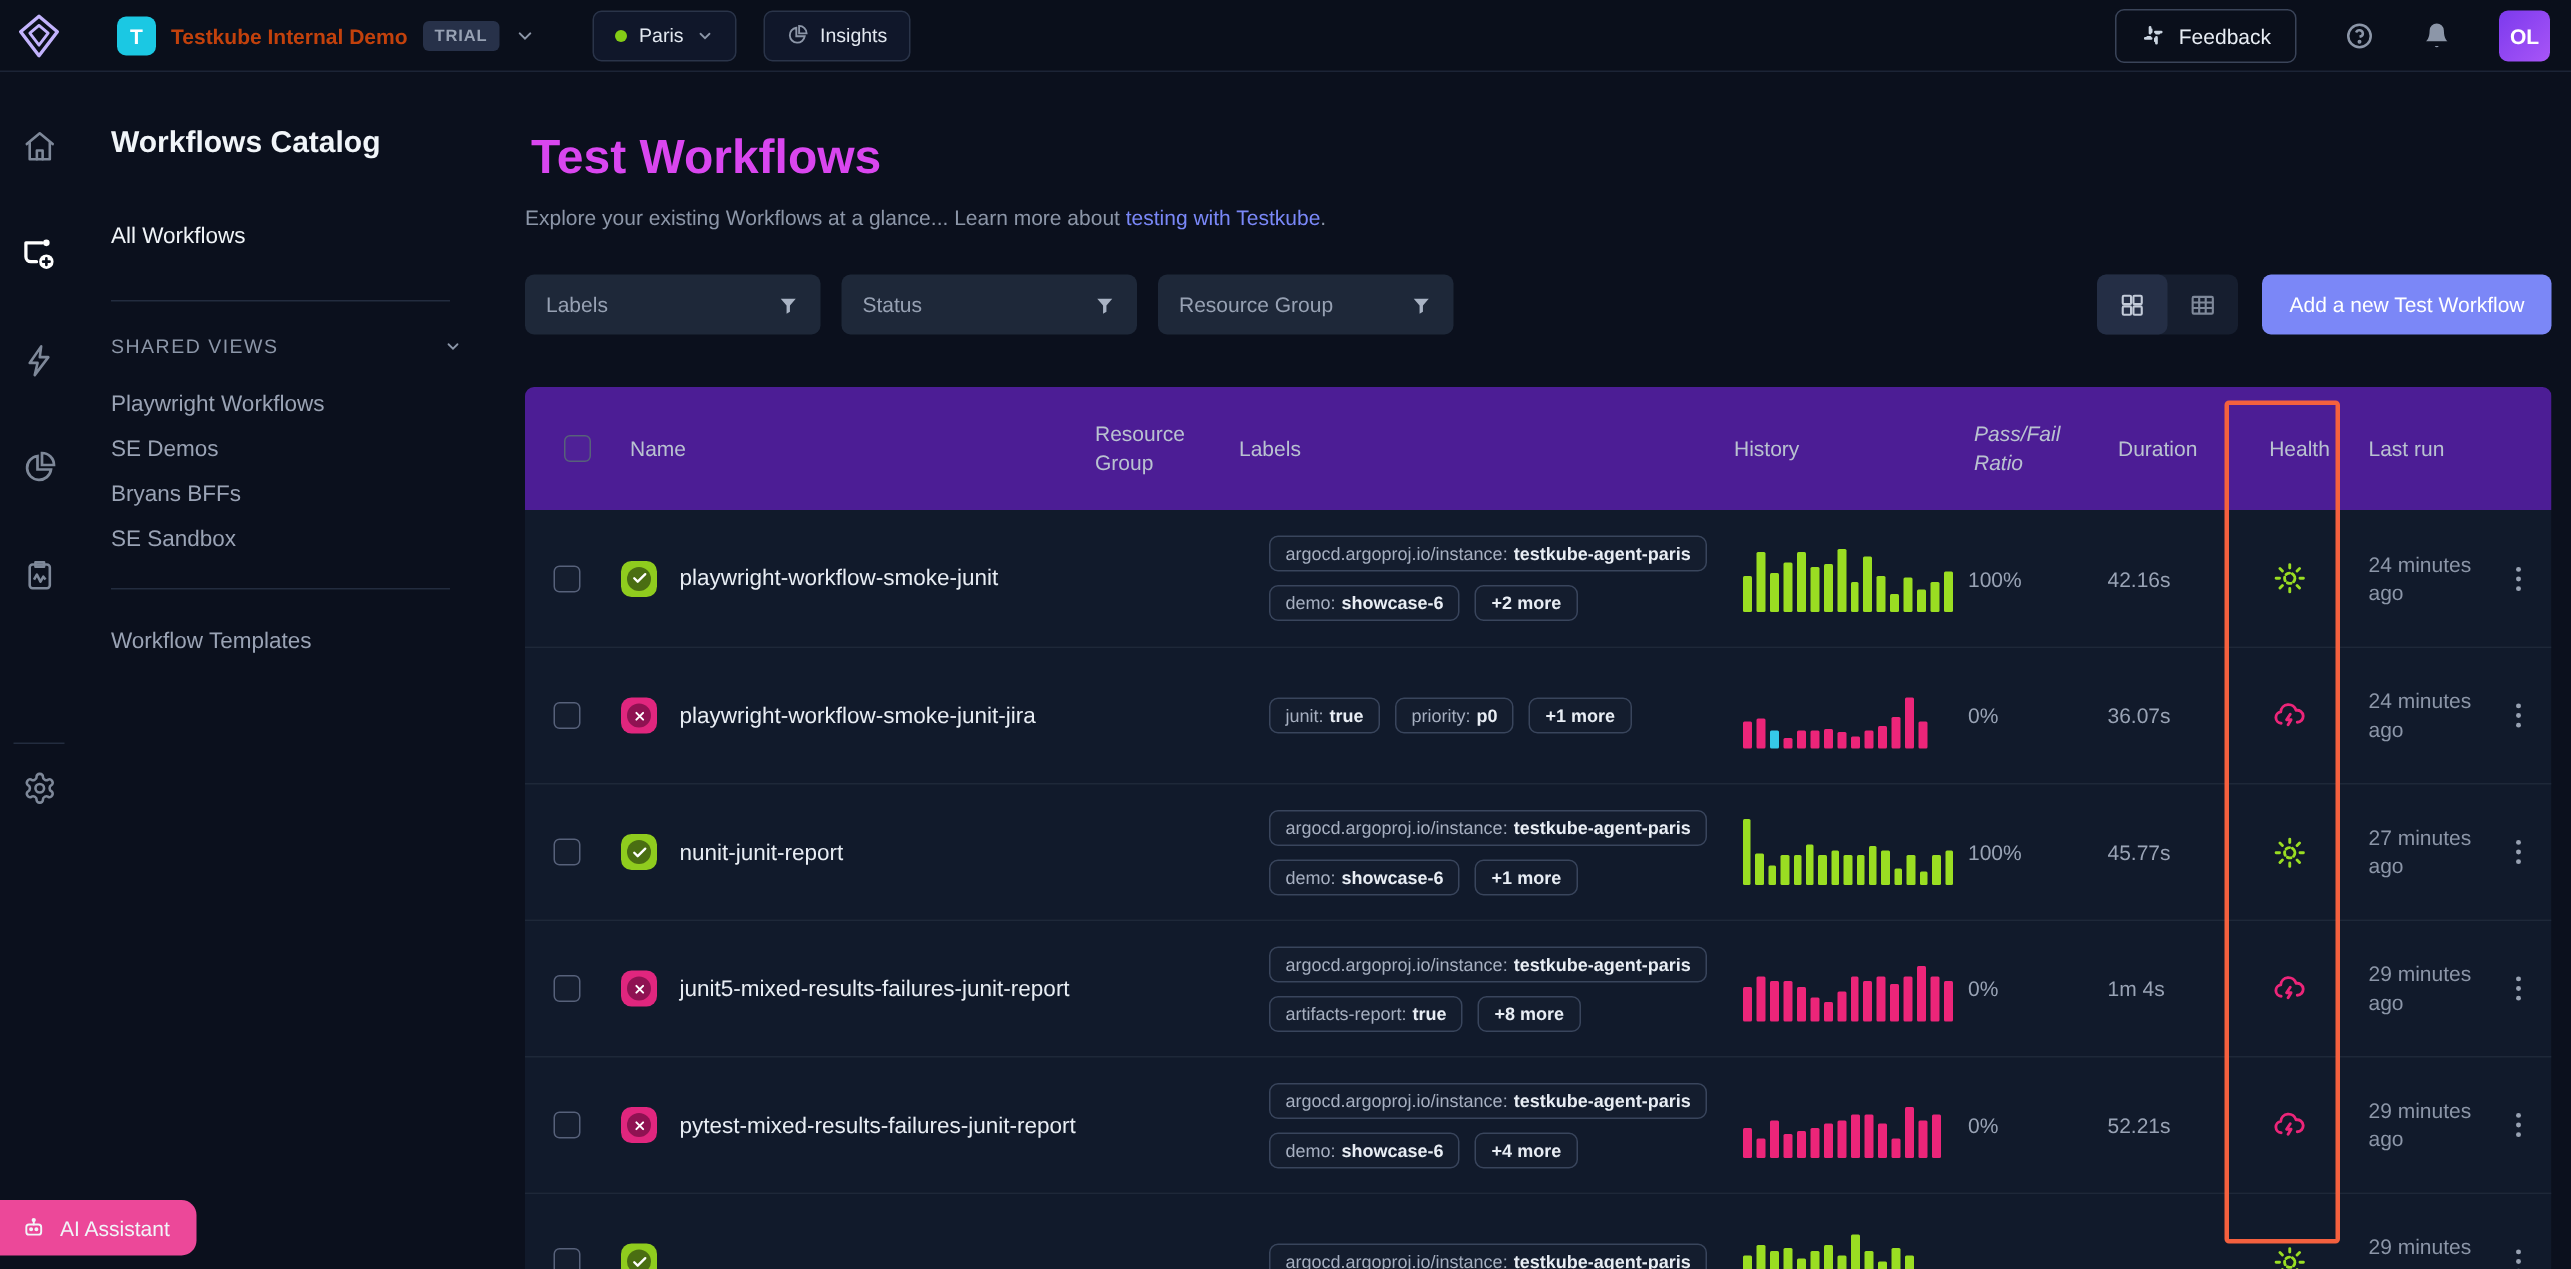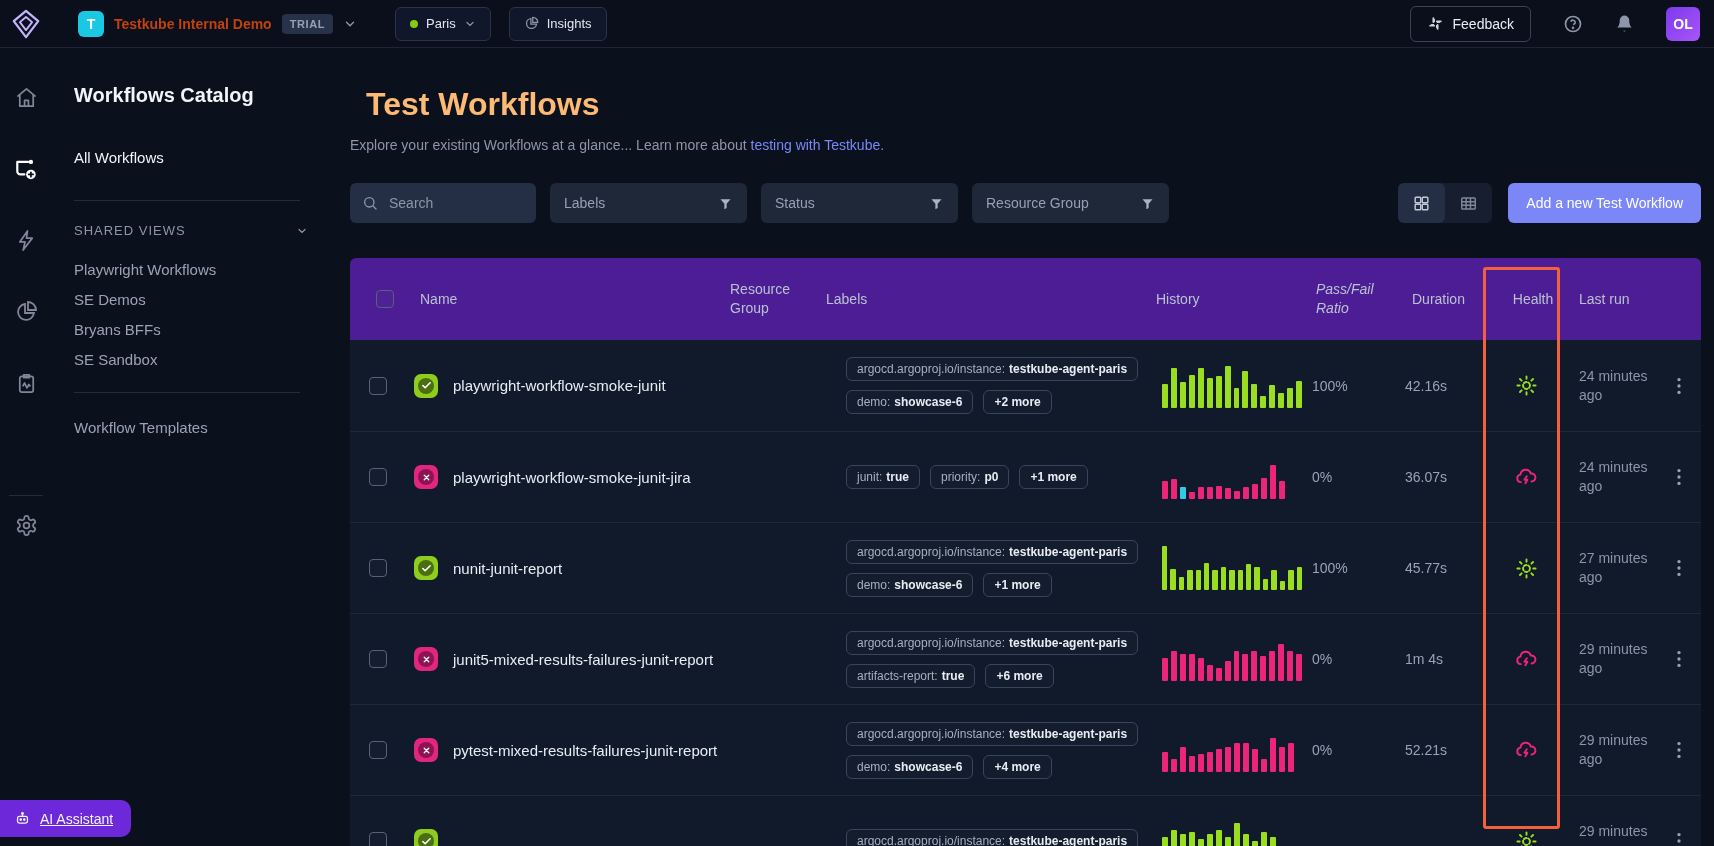--- a/index.html
+++ b/index.html
@@ -35,24 +35,24 @@
 
   .sidebar{width:274px;flex-shrink:0;padding:0 0 0 22px;position:relative;}
   .sb-title{margin-top:36px;font-size:20px;font-weight:700;color:#f1f5f9;}
   .sb-all{margin-top:42px;font-size:15px;color:#f1f5f9;cursor:pointer;}
   .sb-divider{margin-top:34px;height:1px;background:#232c3f;margin-right:26px;}
   .sb-shared{margin-top:22px;display:flex;align-items:center;justify-content:space-between;padding-right:18px;color:#8c96a8;font-size:13px;letter-spacing:1px;cursor:pointer;}
   .sb-list{margin-top:16px;display:flex;flex-direction:column;}
   .sb-item{height:30px;display:flex;align-items:center;font-size:15px;color:#9aa3b5;cursor:pointer;}
   .sb-divider2{margin-top:18px;height:1px;background:#232c3f;margin-right:26px;}
   .sb-templates{margin-top:26px;font-size:15px;color:#9aa3b5;cursor:pointer;}
-  .ai-btn{position:absolute;left:-52px;bottom:9px;height:37px;display:flex;align-items:center;gap:9px;padding:0 18px 0 14px;background:#6d28d9;border:none;border-radius:0 10px 10px 0;color:#f1f5f9;font-size:14px;cursor:pointer;text-decoration:underline;}
+  .ai-btn{position:absolute;left:-52px;bottom:9px;height:37px;display:flex;align-items:center;gap:9px;padding:0 18px 0 14px;background:#ec4899;border:none;border-radius:0 10px 10px 0;color:#f1f5f9;font-size:14px;cursor:pointer;}
 
   .main{flex:1;padding:0 13px 0 24px;}
-  .page-title{margin:38px 0 0 16px;font-size:32px;font-weight:700;color:#fdba74;}
+  .page-title{margin:38px 0 0 4px;font-size:32px;font-weight:700;color:#d946ef;}
   .page-sub{margin:14px 0 0 0;font-size:14px;color:#8c96a8;}
   .page-sub .lnk{color:#7a88f8;cursor:pointer;}
 
   
   .filters{margin-top:30px;display:flex;align-items:center;gap:14px;}
   .search-box{width:186px;height:40px;background:#242e45;border-radius:6px;display:flex;align-items:center;gap:9px;padding:0 12px;}
   .search-box input{flex:1;min-width:0;background:transparent;border:none;outline:none;color:#e8edf4;font-size:14px;}
   .search-box input::placeholder{color:#8c96a8;}
   .select-box{width:197px;height:40px;background:#1e2839;border-radius:6px;display:flex;align-items:center;justify-content:space-between;padding:0 14px;font-size:14px;color:#97a1b3;cursor:pointer;}
   .filters-right{margin-left:auto;display:flex;align-items:center;gap:16px;}
@@ -250,29 +250,20 @@
         </span>
         <span>AI Assistant</span>
       </button>
     </div>
 
     <div class="main">
       <h1 class="page-title">Test Workflows</h1>
       <p class="page-sub"><span>Explore your existing Workflows at a glance... Learn more about </span><span class="lnk">testing with Testkube</span><span>.</span></p>
 
       <div class="filters">
-        <div class="search-box">
-          <span style="display:flex;color:#8c96a8;">
-            <svg width="16" height="16" viewBox="0 0 24 24" fill="none" stroke="currentColor" stroke-width="2" stroke-linecap="round">
-                <circle cx="11" cy="11" r="7"></circle>
-                <path d="M21 21l-4.3-4.3"></path>
-              </svg>
-          </span>
-          <input type="text" placeholder="Search" style="">
-        </div>
         <div class="select-box">
           <span>Labels</span>
           <span style="display:flex;color:#a9b3c4;">
             <svg width="15" height="15" viewBox="0 0 24 24" fill="currentColor">
                 <path d="M4 5h16l-6.2 7.2V19l-3.6 2v-8.8z"></path>
               </svg>
           </span>
         </div>
         <div class="select-box">
           <span>Status</span>
@@ -551,21 +542,21 @@
                   <span class="pill">
                     <span class="pk">argocd.argoproj.io/instance:</span>
                     <span class="pv">testkube-agent-paris</span>
                   </span>
                 </div>
                 <div class="label-line">
                   <span class="pill">
                     <span class="pk">artifacts-report:</span>
                     <span class="pv">true</span>
                   </span>
-                  <span class="pill more">+6 more</span>
+                  <span class="pill more">+8 more</span>
                 </div>
               </div>
     <div class="cell c-history">
                 <span class="bar" style="height: 23px; background: rgb(236, 37, 121);"></span>
                 <span class="bar" style="height: 30px; background: rgb(236, 37, 121);"></span>
                 <span class="bar" style="height: 27px; background: rgb(236, 37, 121);"></span>
                 <span class="bar" style="height: 27px; background: rgb(236, 37, 121);"></span>
                 <span class="bar" style="height: 23px; background: rgb(236, 37, 121);"></span>
                 <span class="bar" style="height: 16px; background: rgb(236, 37, 121);"></span>
                 <span class="bar" style="height: 13px; background: rgb(236, 37, 121);"></span>

